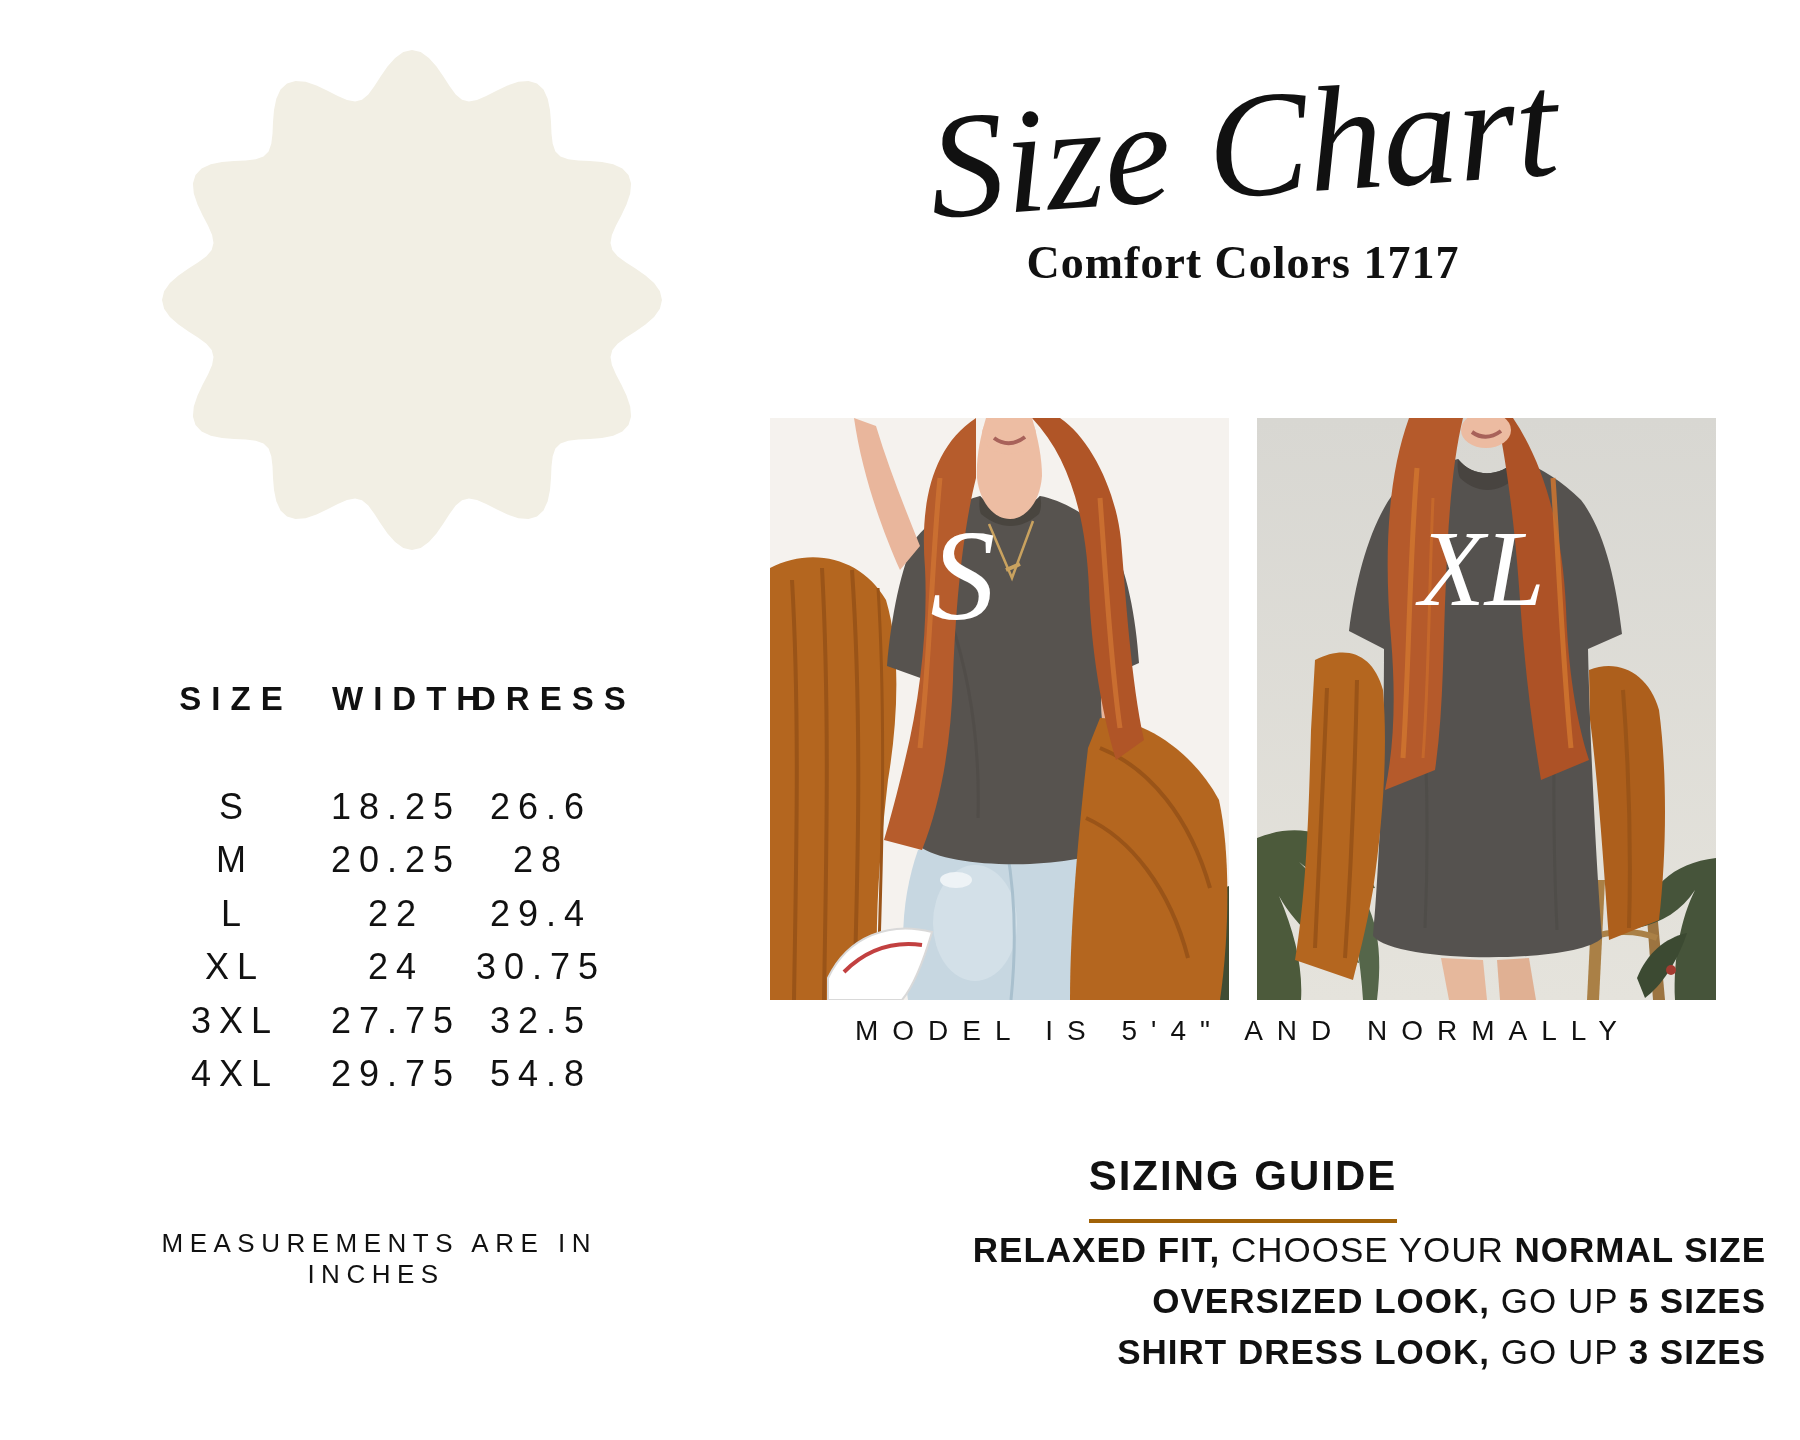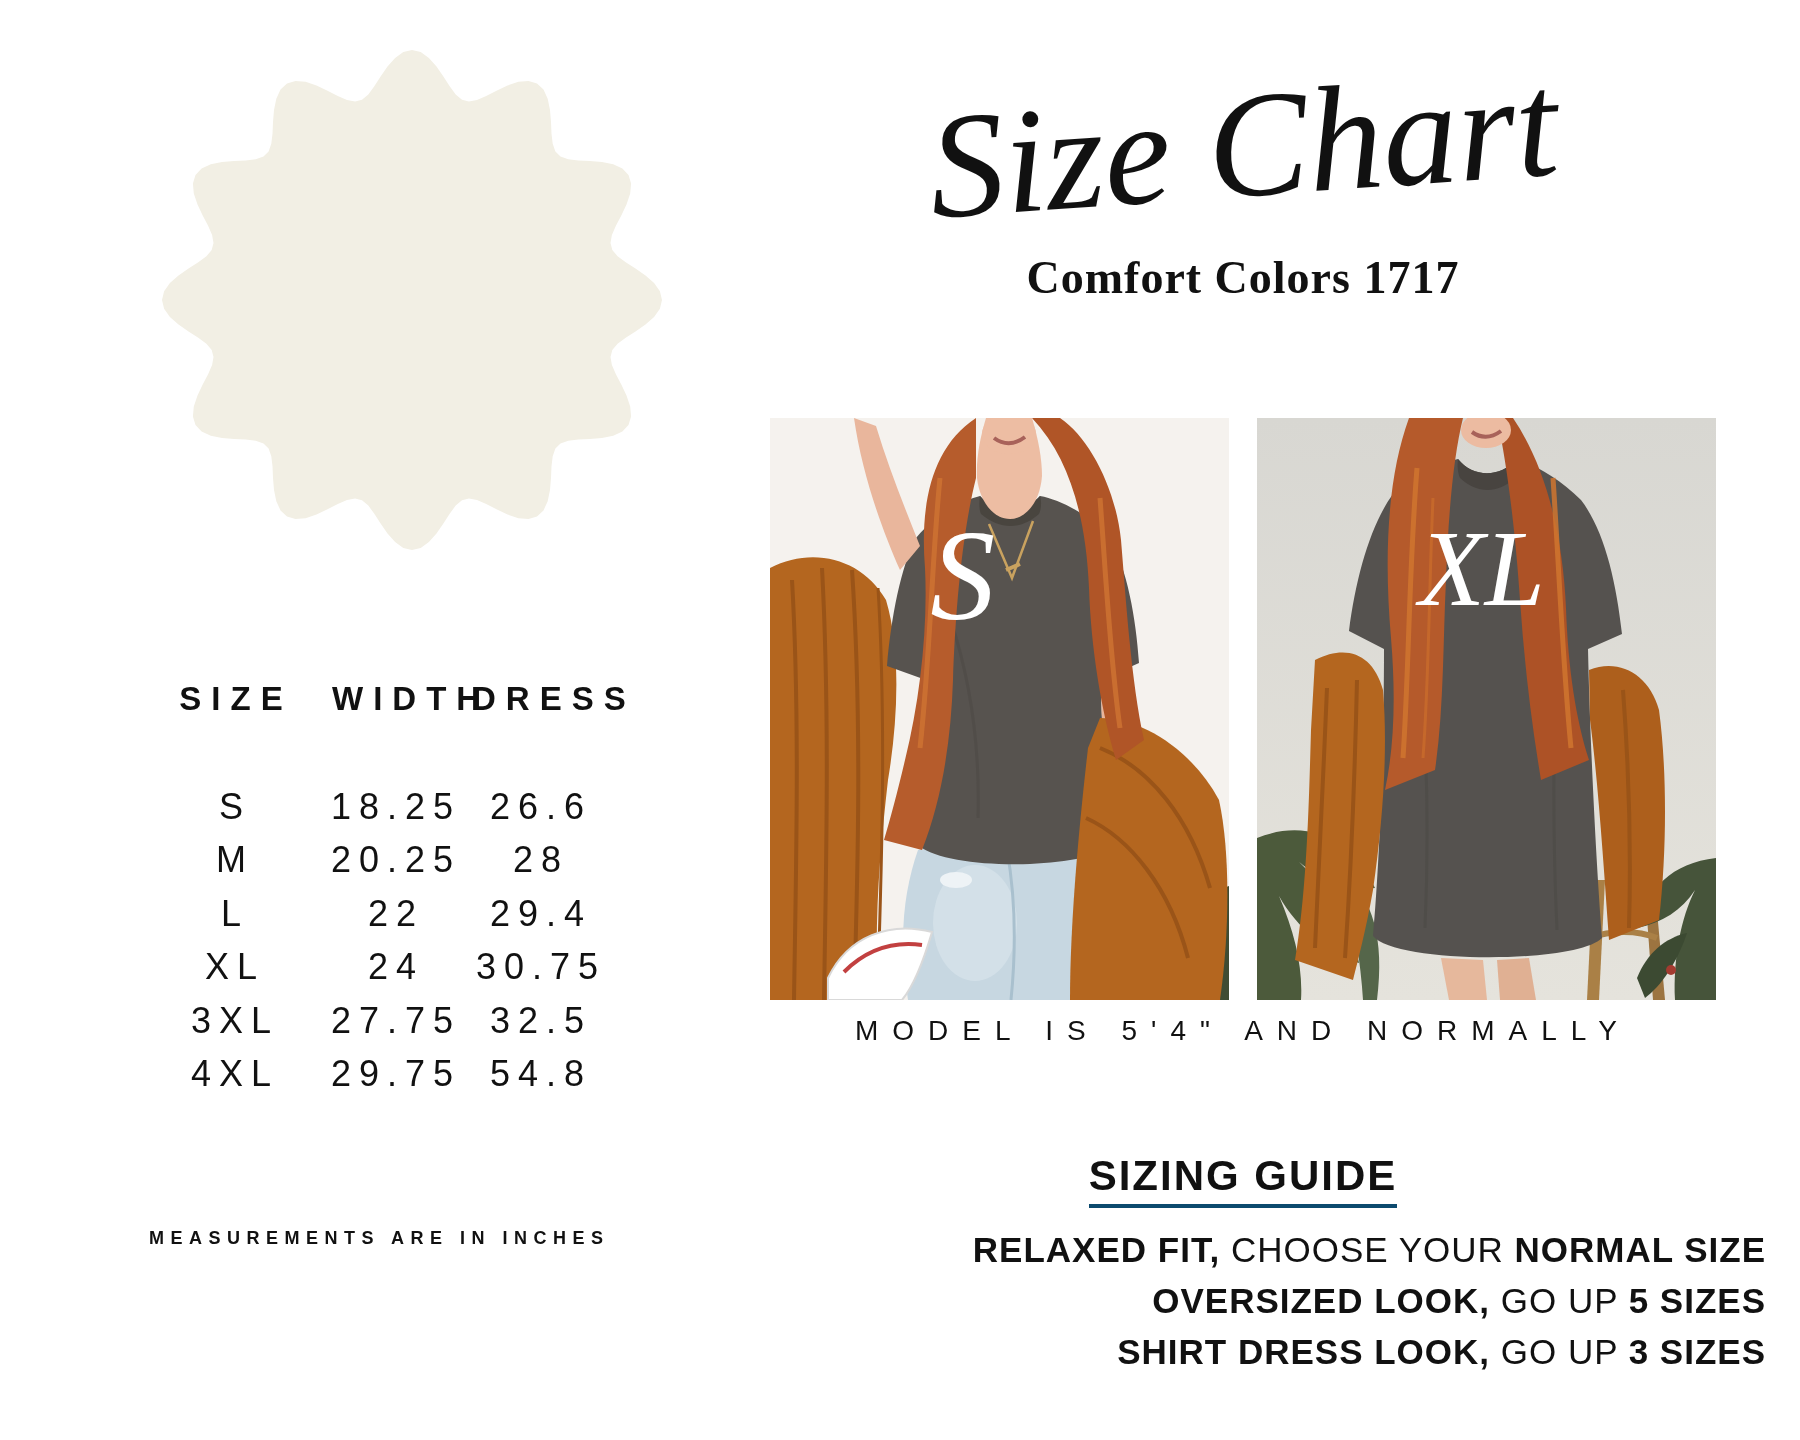--- a/index.html
+++ b/index.html
@@ -9,39 +9,39 @@
   }
   
   .scallop{position:absolute;left:146px;top:34px;width:532px;height:532px;}
   .size-table{position:absolute;left:140px;top:680px;width:472px;}
   .thead{display:grid;grid-template-columns:182px 140px 150px;
     font-weight:700;font-size:33px;letter-spacing:10px;text-indent:10px;text-align:center;}
   .tbody{margin-top:62px;}
   .trow{display:grid;grid-template-columns:182px 140px 150px;height:53.5px;
     align-items:center;font-size:36px;letter-spacing:8px;text-indent:8px;text-align:center;}
   .note{position:absolute;left:130px;top:1228px;width:492px;text-align:center;
-    font-size:18px;font-weight:700;letter-spacing:6.5px;text-indent:6.5px;}
+    font-size:26px;font-weight:400;letter-spacing:6.5px;text-indent:6.5px;}
   
   .script-title{position:absolute;left:843px;top:48px;width:800px;text-align:center;
     font-family:"Liberation Serif",serif;font-style:italic;font-size:150px;line-height:1.3;
     transform:rotate(-4deg);}
-  .subtitle{position:absolute;left:943px;top:251px;width:600px;text-align:center;
+  .subtitle{position:absolute;left:943px;top:236px;width:600px;text-align:center;
     font-family:"Liberation Serif",serif;font-weight:700;font-size:46px;letter-spacing:1px;}
   .photos{position:absolute;left:770px;top:418px;width:946px;height:582px;display:flex;gap:28px;}
   .photo{position:relative;width:459px;height:582px;overflow:hidden;background:#eceae5;}
   .photo svg{display:block;width:100%;height:100%;}
   .size-letter{position:absolute;color:#ffffff;font-family:"Liberation Serif",serif;
     font-style:italic;transform:translate(-50%,-50%);line-height:1;}
   .size-letter.s{left:42%;top:27%;font-size:130px;}
   .size-letter.xl{left:49%;top:26%;font-size:108px;}
   .model-note{position:absolute;left:770px;top:1012px;width:946px;text-align:center;
     font-size:28px;font-weight:400;letter-spacing:14px;line-height:37px;}
   .guide-heading{position:absolute;left:770px;top:1152px;width:946px;text-align:center;
     font-size:42px;font-weight:700;letter-spacing:2px;}
-  .guide-heading span{border-bottom:4px solid #0c4a6e;padding-bottom:5px;}
+  .guide-heading span{border-bottom:4px solid #a16207;padding-bottom:20px;}
   .guide-lines{position:absolute;left:720px;top:1224px;width:1046px;text-align:right;
     font-size:35px;line-height:51px;letter-spacing:1px;}
   .seg-b{font-weight:700;}
   .seg-r{font-weight:400;}
 </style>
 </head>
 <body>
 
 <div class="canvas">
 

